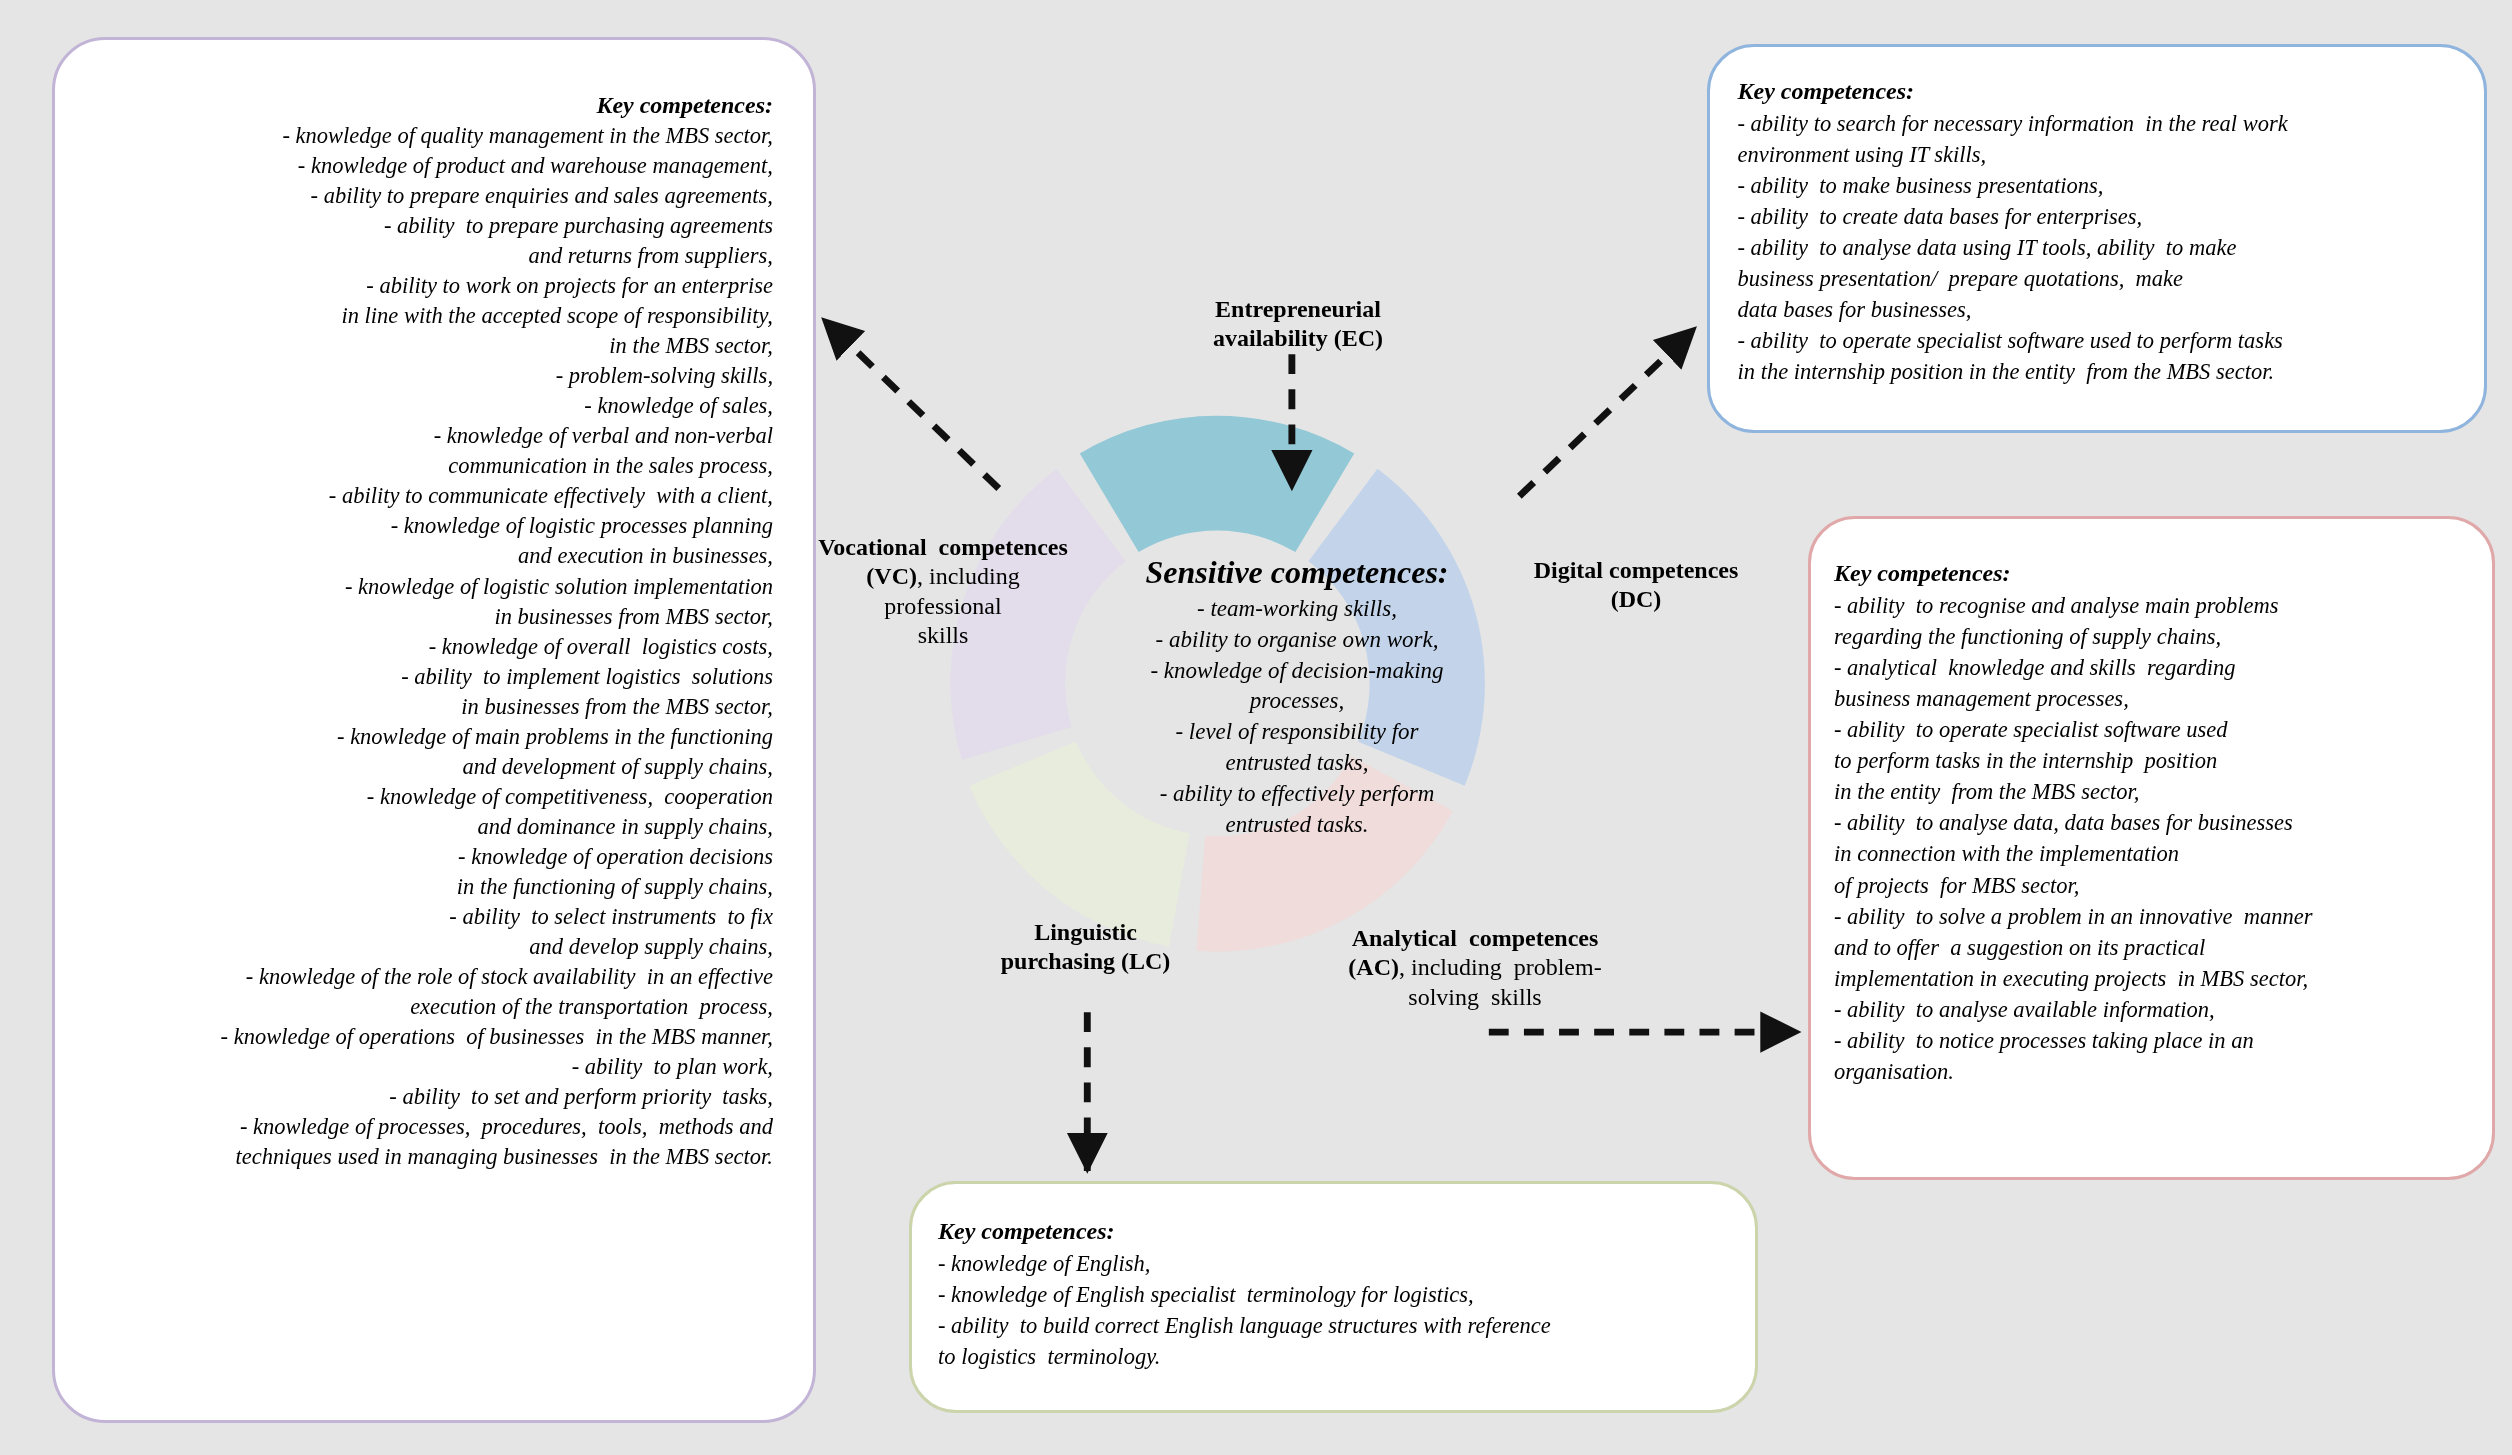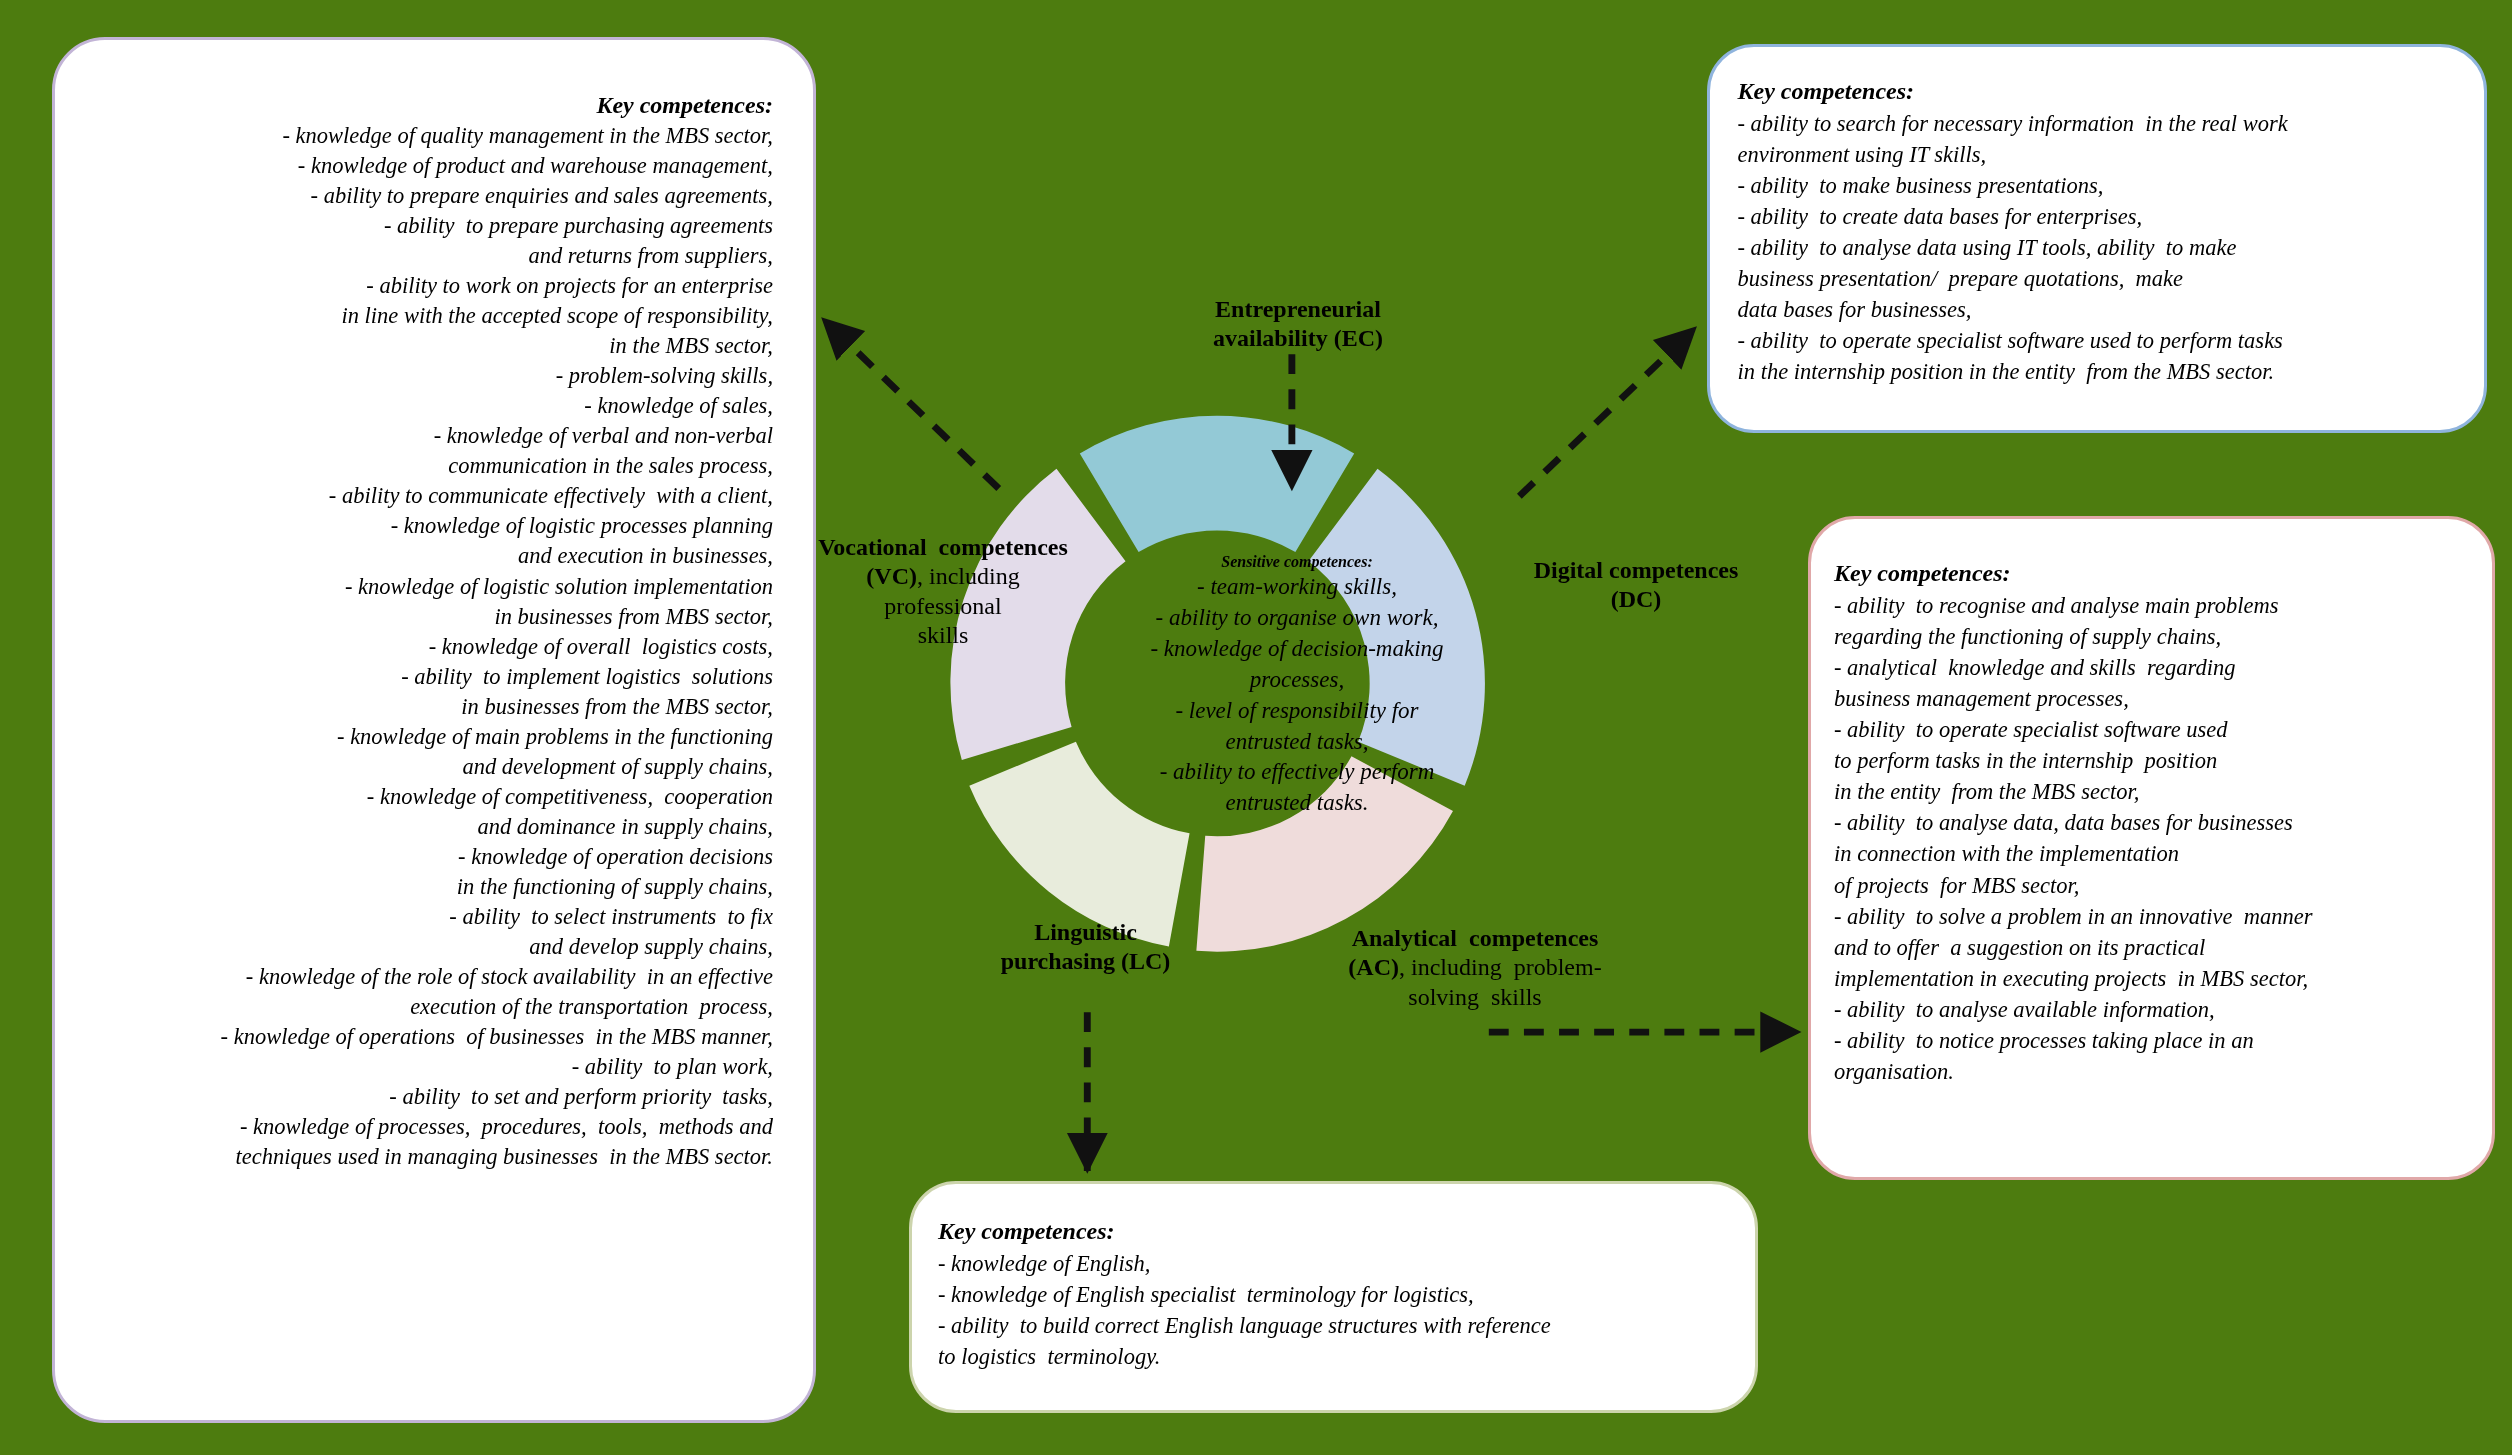--- a/index.html
+++ b/index.html
@@ -9,21 +9,21 @@
     background: #ffffff;
   }
   body {
     font-family: "Liberation Serif", "DejaVu Serif", serif;
   }
 
   #page {
     position: relative;
     width: 2512px;
     height: 1455px;
-    background: #4d7c0f;
+    background: #e5e5e5;
     overflow: hidden;
   }
 
   
   .panel {
     position: absolute;
     box-sizing: border-box;
     background: #ffffff;
     border-style: solid;
     border-radius: 47px;
@@ -133,21 +133,21 @@
     position: absolute;
     left: 1068px;
     top: 551px;
     width: 458px;
     text-align: center;
     font-style: italic;
     font-size: 23px;
     line-height: 1.34;
     color: #000000;
   }
-  #center-text .panel-heading { font-size: 16px; }
+  #center-text .panel-heading { font-size: 32px; }
 
   
   #connectors {
     position: absolute;
     left: 0; top: 0;
     width: 2512px; height: 1455px;
     pointer-events: none;
   }
 </style>
 </head>

